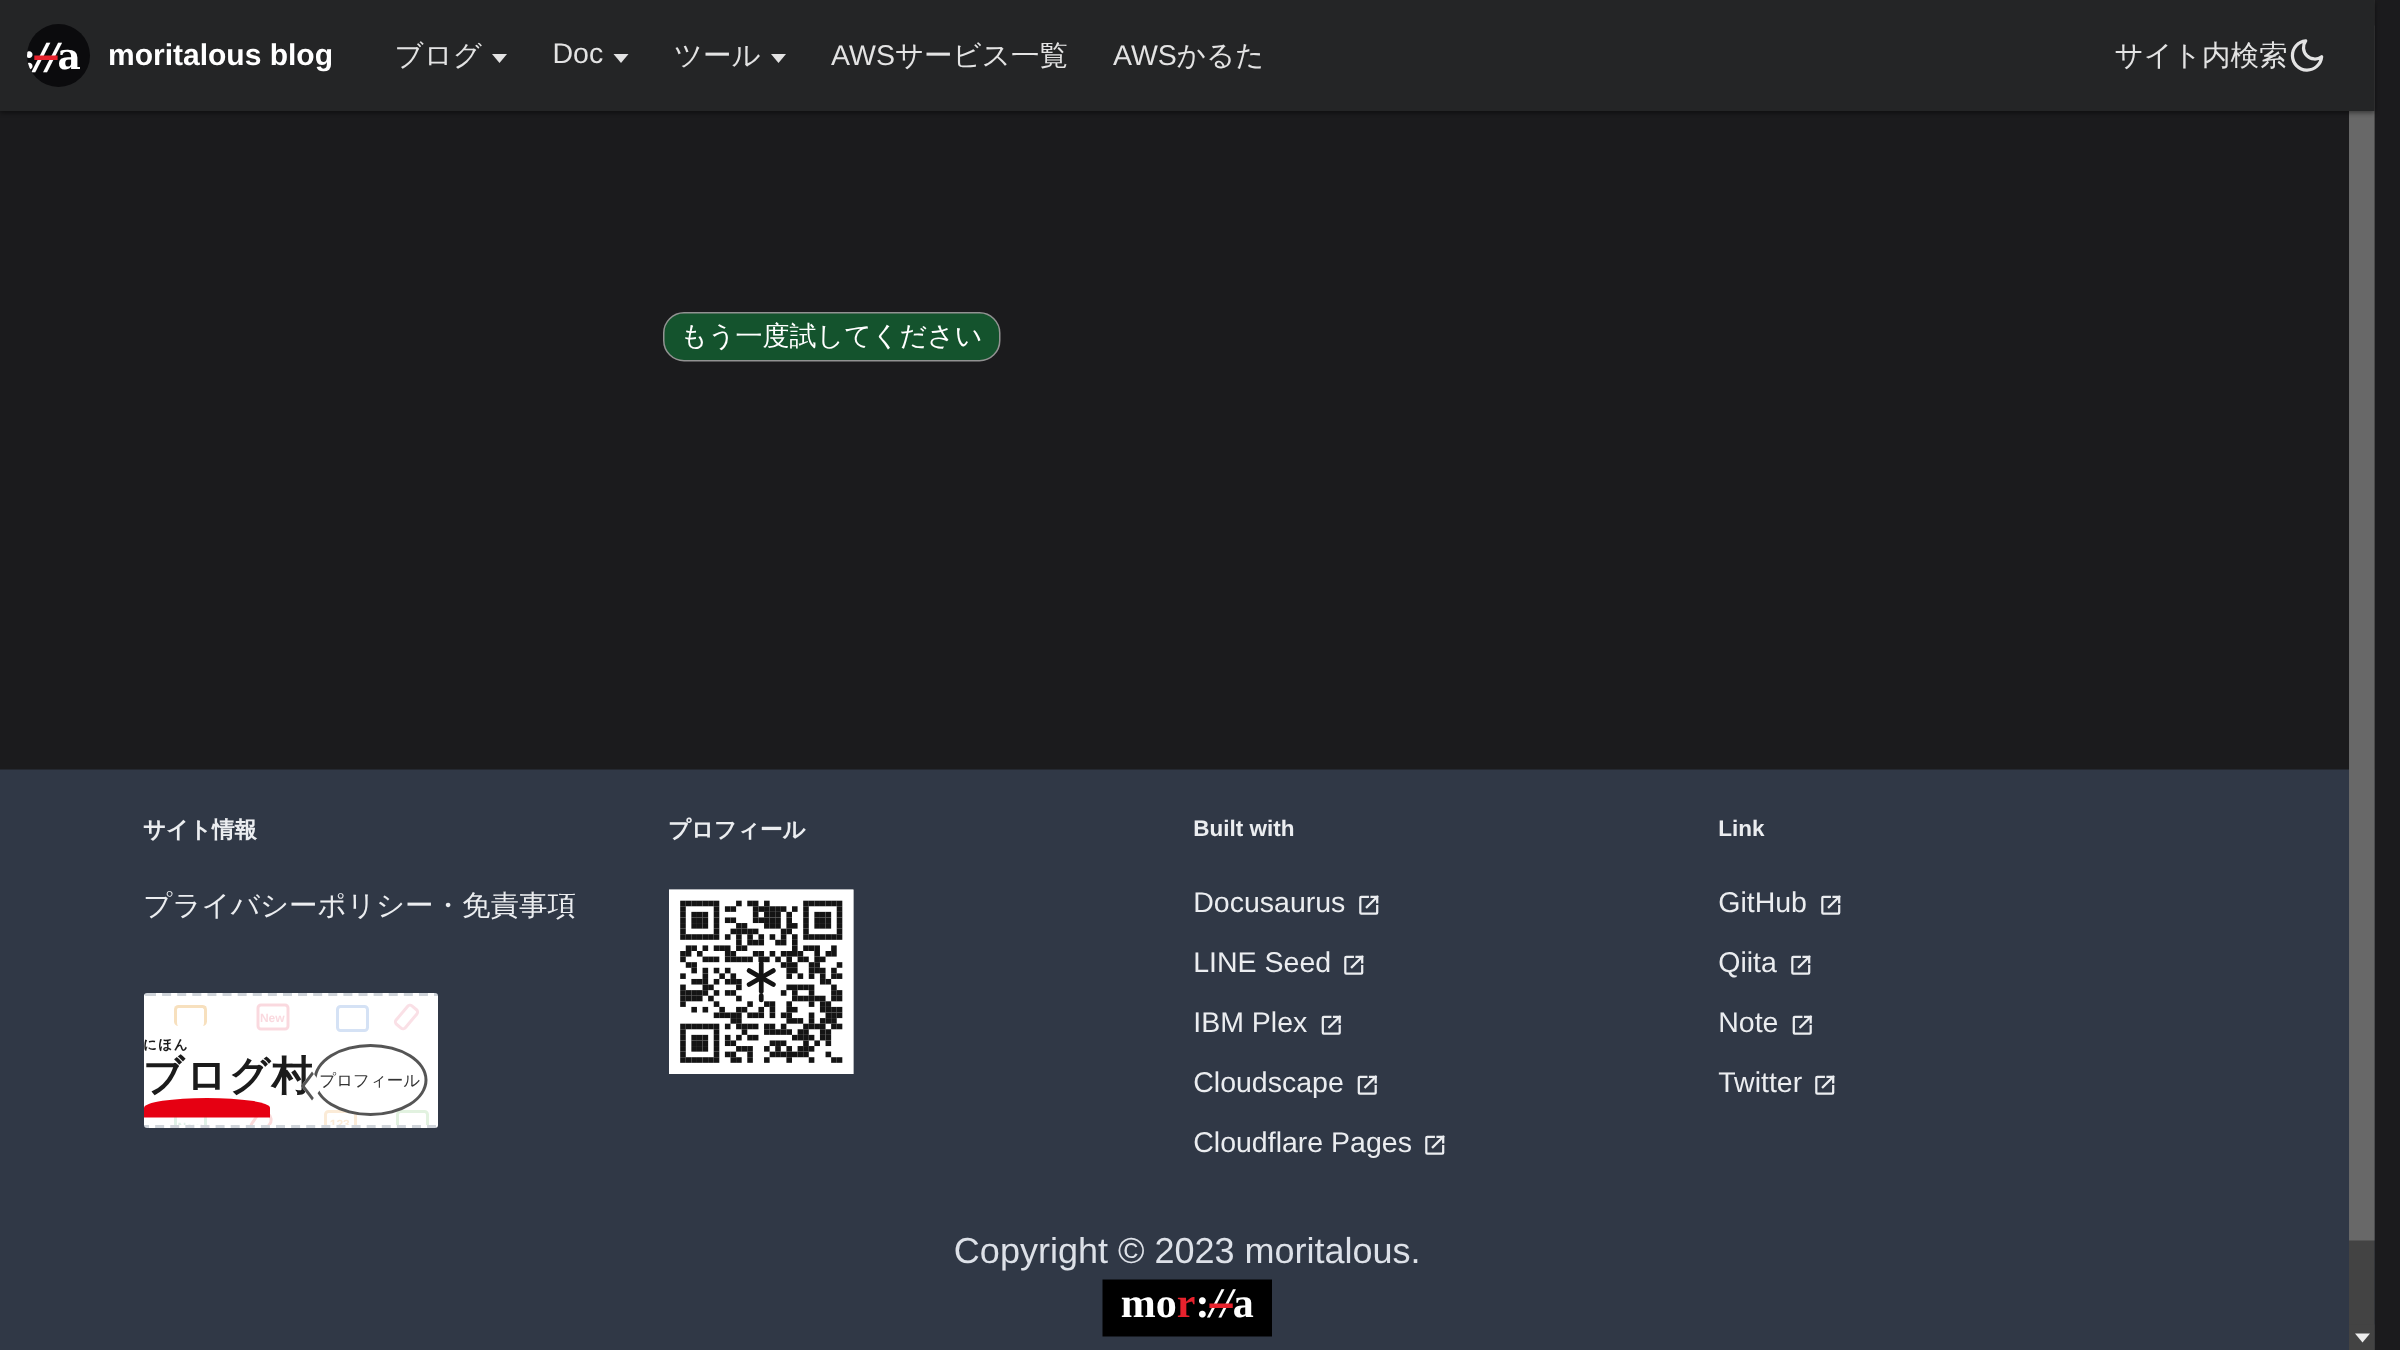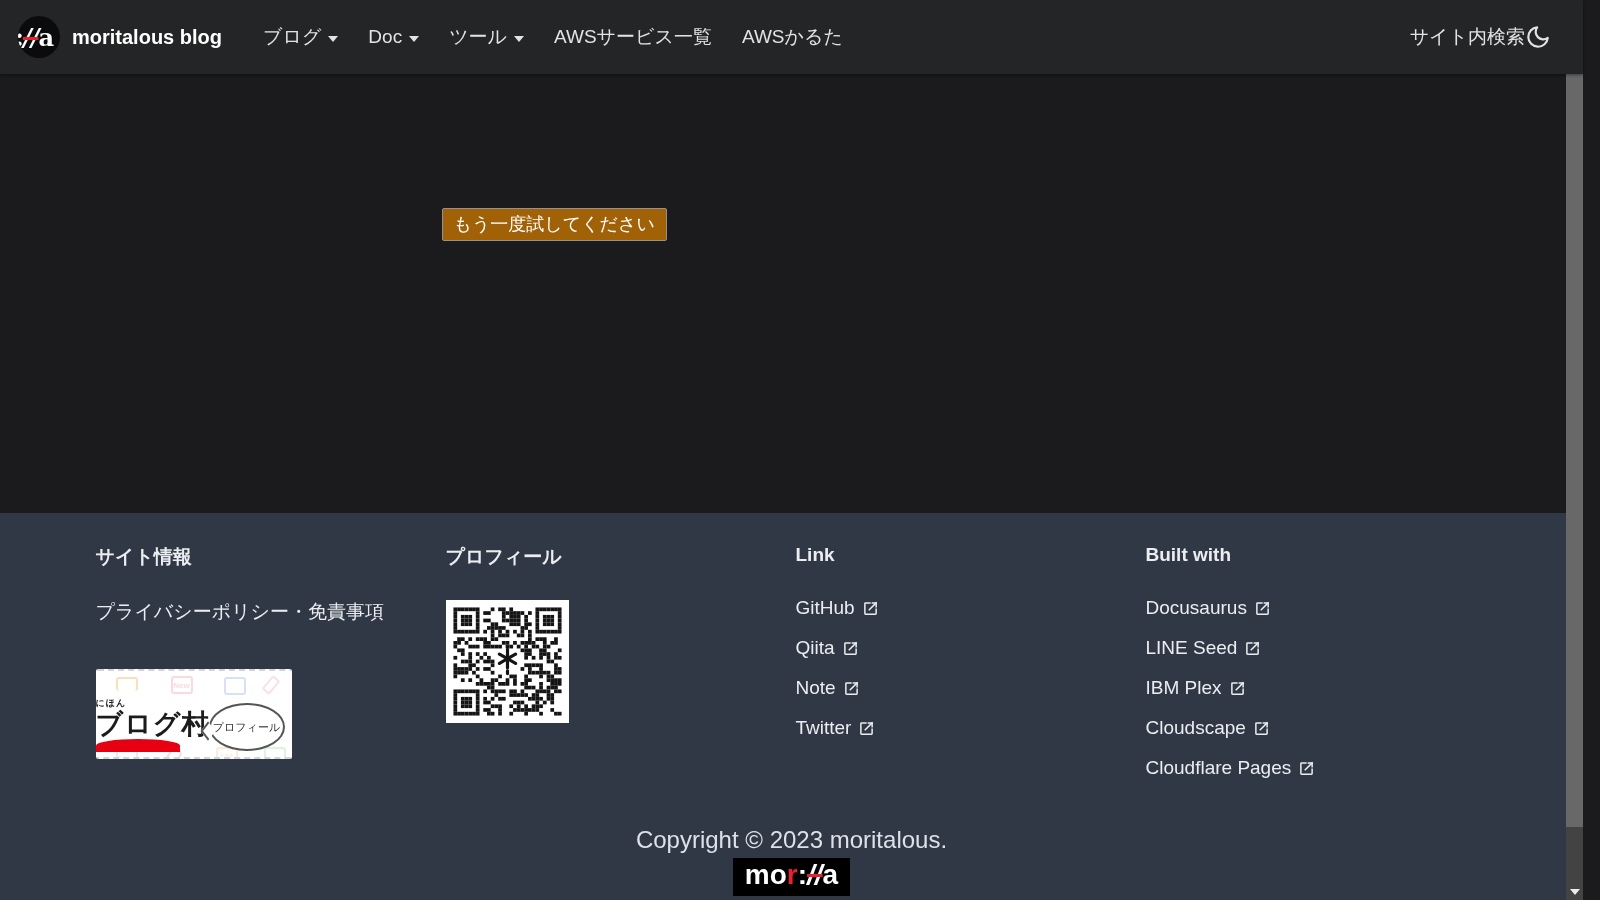--- a/index.html
+++ b/index.html
@@ -25,28 +25,28 @@
   .navbar-right { margin-left:auto; display:flex; align-items:flex-start; padding-right:14px; }
   .search-link { color:#e3e3e3; font-size:19px; cursor:pointer; }
   .moon { width:26px; height:26px; cursor:pointer; display:block; }
 
   
   .main { height:439px; background:#1b1b1d; }
   .error-wrap { width:700px; margin:0 auto; padding-top:134px; }
   .error-title { color:#e6e6e6; font-size:60px; font-weight:bold; line-height:1.08; margin-bottom:44px; white-space:nowrap; }
   .error-msg { color:#e3e3e3; font-size:20px; margin-bottom:34px; }
   .retry-btn { font-family:"Liberation Sans", sans-serif; font-size:18px; color:#ffffff;
-               background:#a16207; border:1px solid #929292; border-radius:2px;
+               background:#14532d; border:1px solid #929292; border-radius:14px;
                padding:3px 11px 4px; cursor:pointer; }
 
   
   .footer { background:#303846; height:387px; padding-top:31px; }
   .footer-grid { width:1400px; margin:0 auto; display:grid; grid-template-columns:repeat(4,1fr); }
   .footer-col { padding:0 4px; }
-  .footer-title { color:#ebedf0; font-size:19px; font-weight:bold; margin-bottom:30px; }
+  .footer-title { color:#ebedf0; font-size:15px; font-weight:bold; margin-bottom:30px; }
   .footer-link { display:flex; align-items:center; gap:8px; color:#ebedf0; font-size:19px;
                  line-height:23px; margin-bottom:17px; cursor:pointer; width:max-content; }
   .ext-ico { width:15px; height:15px; margin-top:2px; }
 
   
   .banner { margin-top:46px; width:196px; height:90px; background:#ffffff; position:relative;
             border-radius:2px; cursor:pointer; overflow:hidden;
             border-top:2px dashed #cfd4da; border-bottom:2px dashed #cfd4da; }
   .banner-center { position:absolute; left:0; top:26px; color:#1b1b1b; }
   .banner-top-label { font-size:9px; font-weight:bold; letter-spacing:1px; }
@@ -69,21 +69,21 @@
   .d7{left:120px;top:76px;color:#f3c488;border:2px solid #f3c488;font-size:8px;}
   .d8{left:168px;top:76px;color:#a8d9a0;border:2px solid #a8d9a0;}
 
   
   .qr { margin-top:21px; width:123px; height:123px; background:#fff; }
 
   
   .footer-bottom { text-align:center; margin-top:30px; }
   .copyright { color:#dde1e8; font-size:24px; }
   .flogo { display:inline-block; background:#000; padding:2px 12px 5px; margin-top:4px;
-           font-family:Liberation Sans, sans-serif; font-weight:bold; font-size:28px; line-height:1.1; }
+           font-family:Liberation Serif, serif; font-weight:bold; font-size:28px; line-height:1.1; }
   .flogo span { color:#fff; } .flogo .red { color:#e8222d; }
 
   
   .scrollbar { position:absolute; right:0; top:0; width:17px; height:900px; background:#434343; }
   .sb-up { position:absolute; top:0; width:17px; height:17px; background:#353535;
            display:flex; align-items:center; justify-content:center; }
   .sb-up .tri { width:0;height:0;border-left:5px solid transparent;border-right:5px solid transparent;border-bottom:6px solid #909090; }
   .sb-thumb { position:absolute; top:17px; width:17px; height:810px; background:#686868; }
   .sb-down { position:absolute; bottom:0; width:17px; height:17px; background:#434343;
              display:flex; align-items:center; justify-content:center; }
@@ -558,20 +558,64 @@
        <g stroke="#141414" stroke-width="3.4" stroke-linecap="round">
                 <line x1="66" y1="53" x2="66" y2="73"></line>
                 <line x1="57.33974596215561" y1="58" x2="74.66025403784438" y2="68"></line>
                 <line x1="74.66025403784438" y1="58" x2="57.33974596215561" y2="68"></line>
                 <line x1="66" y1="76" x2="66" y2="79"></line>
               </g>
      </svg></div>
       </div>
 
       <div class="footer-col">
+        <div class="footer-title">Built with</div>
+        <a class="footer-link">
+          <span>Docusaurus</span>
+          <svg class="ext-ico" viewBox="0 0 24 24" fill="none" stroke="#ebedf0" stroke-width="2.4" stroke-linecap="square">
+              <path d="M21 13v7a1 1 0 0 1-1 1H4a1 1 0 0 1-1-1V4a1 1 0 0 1 1-1h7"></path>
+              <path d="M15 3h6v6"></path>
+              <path d="M10 14 21 3"></path>
+            </svg>
+        </a>
+        <a class="footer-link">
+          <span>LINE Seed</span>
+          <svg class="ext-ico" viewBox="0 0 24 24" fill="none" stroke="#ebedf0" stroke-width="2.4" stroke-linecap="square">
+              <path d="M21 13v7a1 1 0 0 1-1 1H4a1 1 0 0 1-1-1V4a1 1 0 0 1 1-1h7"></path>
+              <path d="M15 3h6v6"></path>
+              <path d="M10 14 21 3"></path>
+            </svg>
+        </a>
+        <a class="footer-link">
+          <span>IBM Plex</span>
+          <svg class="ext-ico" viewBox="0 0 24 24" fill="none" stroke="#ebedf0" stroke-width="2.4" stroke-linecap="square">
+              <path d="M21 13v7a1 1 0 0 1-1 1H4a1 1 0 0 1-1-1V4a1 1 0 0 1 1-1h7"></path>
+              <path d="M15 3h6v6"></path>
+              <path d="M10 14 21 3"></path>
+            </svg>
+        </a>
+        <a class="footer-link">
+          <span>Cloudscape</span>
+          <svg class="ext-ico" viewBox="0 0 24 24" fill="none" stroke="#ebedf0" stroke-width="2.4" stroke-linecap="square">
+              <path d="M21 13v7a1 1 0 0 1-1 1H4a1 1 0 0 1-1-1V4a1 1 0 0 1 1-1h7"></path>
+              <path d="M15 3h6v6"></path>
+              <path d="M10 14 21 3"></path>
+            </svg>
+        </a>
+        <a class="footer-link">
+          <span>Cloudflare Pages</span>
+          <svg class="ext-ico" viewBox="0 0 24 24" fill="none" stroke="#ebedf0" stroke-width="2.4" stroke-linecap="square">
+              <path d="M21 13v7a1 1 0 0 1-1 1H4a1 1 0 0 1-1-1V4a1 1 0 0 1 1-1h7"></path>
+              <path d="M15 3h6v6"></path>
+              <path d="M10 14 21 3"></path>
+            </svg>
+        </a>
+      </div>
+
+      <div class="footer-col">
         <div class="footer-title">Link</div>
         <a class="footer-link">
           <span>GitHub</span>
           <svg class="ext-ico" viewBox="0 0 24 24" fill="none" stroke="#ebedf0" stroke-width="2.4" stroke-linecap="square">
               <path d="M21 13v7a1 1 0 0 1-1 1H4a1 1 0 0 1-1-1V4a1 1 0 0 1 1-1h7"></path>
               <path d="M15 3h6v6"></path>
               <path d="M10 14 21 3"></path>
             </svg>
         </a>
         <a class="footer-link">
@@ -585,64 +629,20 @@
         <a class="footer-link">
           <span>Note</span>
           <svg class="ext-ico" viewBox="0 0 24 24" fill="none" stroke="#ebedf0" stroke-width="2.4" stroke-linecap="square">
               <path d="M21 13v7a1 1 0 0 1-1 1H4a1 1 0 0 1-1-1V4a1 1 0 0 1 1-1h7"></path>
               <path d="M15 3h6v6"></path>
               <path d="M10 14 21 3"></path>
             </svg>
         </a>
         <a class="footer-link">
           <span>Twitter</span>
-          <svg class="ext-ico" viewBox="0 0 24 24" fill="none" stroke="#ebedf0" stroke-width="2.4" stroke-linecap="square">
-              <path d="M21 13v7a1 1 0 0 1-1 1H4a1 1 0 0 1-1-1V4a1 1 0 0 1 1-1h7"></path>
-              <path d="M15 3h6v6"></path>
-              <path d="M10 14 21 3"></path>
-            </svg>
-        </a>
-      </div>
-
-      <div class="footer-col">
-        <div class="footer-title">Built with</div>
-        <a class="footer-link">
-          <span>Docusaurus</span>
-          <svg class="ext-ico" viewBox="0 0 24 24" fill="none" stroke="#ebedf0" stroke-width="2.4" stroke-linecap="square">
-              <path d="M21 13v7a1 1 0 0 1-1 1H4a1 1 0 0 1-1-1V4a1 1 0 0 1 1-1h7"></path>
-              <path d="M15 3h6v6"></path>
-              <path d="M10 14 21 3"></path>
-            </svg>
-        </a>
-        <a class="footer-link">
-          <span>LINE Seed</span>
-          <svg class="ext-ico" viewBox="0 0 24 24" fill="none" stroke="#ebedf0" stroke-width="2.4" stroke-linecap="square">
-              <path d="M21 13v7a1 1 0 0 1-1 1H4a1 1 0 0 1-1-1V4a1 1 0 0 1 1-1h7"></path>
-              <path d="M15 3h6v6"></path>
-              <path d="M10 14 21 3"></path>
-            </svg>
-        </a>
-        <a class="footer-link">
-          <span>IBM Plex</span>
-          <svg class="ext-ico" viewBox="0 0 24 24" fill="none" stroke="#ebedf0" stroke-width="2.4" stroke-linecap="square">
-              <path d="M21 13v7a1 1 0 0 1-1 1H4a1 1 0 0 1-1-1V4a1 1 0 0 1 1-1h7"></path>
-              <path d="M15 3h6v6"></path>
-              <path d="M10 14 21 3"></path>
-            </svg>
-        </a>
-        <a class="footer-link">
-          <span>Cloudscape</span>
-          <svg class="ext-ico" viewBox="0 0 24 24" fill="none" stroke="#ebedf0" stroke-width="2.4" stroke-linecap="square">
-              <path d="M21 13v7a1 1 0 0 1-1 1H4a1 1 0 0 1-1-1V4a1 1 0 0 1 1-1h7"></path>
-              <path d="M15 3h6v6"></path>
-              <path d="M10 14 21 3"></path>
-            </svg>
-        </a>
-        <a class="footer-link">
-          <span>Cloudflare Pages</span>
           <svg class="ext-ico" viewBox="0 0 24 24" fill="none" stroke="#ebedf0" stroke-width="2.4" stroke-linecap="square">
               <path d="M21 13v7a1 1 0 0 1-1 1H4a1 1 0 0 1-1-1V4a1 1 0 0 1 1-1h7"></path>
               <path d="M15 3h6v6"></path>
               <path d="M10 14 21 3"></path>
             </svg>
         </a>
       </div>
     </div>
 
     <div class="footer-bottom">

